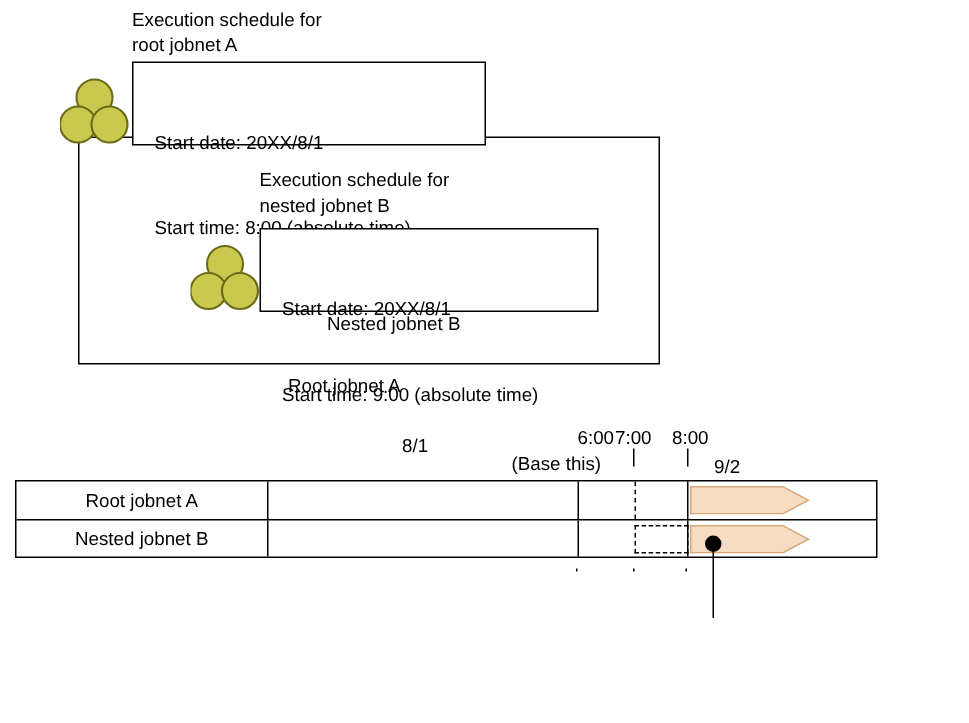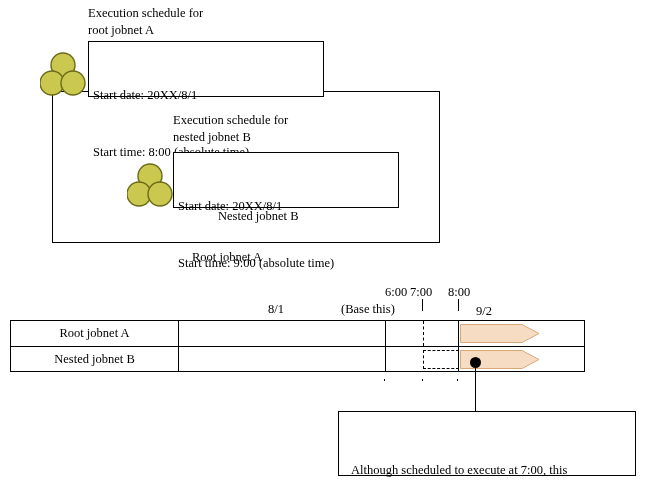--- a/index.html
+++ b/index.html
@@ -5,21 +5,21 @@
   html, body {
     margin: 0;
     padding: 0;
     background: #ffffff;
   }
   #root {
     position: relative;
     width: 646px;
     height: 482px;
     background: #ffffff;
-    font-family: Liberation Serif, serif;
+    font-family: Liberation Sans, sans-serif;
     color: #000000;
     overflow: hidden;
   }
   .txt {
     position: absolute;
     font-size: 12.5px;
     line-height: 16px;
     white-space: pre;
     color: #000;
   }
@@ -27,21 +27,21 @@
     position: absolute;
     border: 1px solid #000;
     background: #ffffff;
     box-sizing: border-box;
   }
   .callout {
     position: absolute;
     border: 1px solid #000;
     background: #ffffff;
     box-sizing: border-box;
-    padding: 6px 10px 6px 4px;
+    padding: 6px 10px 6px 14px;
     font-size: 12.5px;
     line-height: 19px;
     white-space: pre;
     z-index: 5;
   }
   .jobnet-icon {
     position: absolute;
     width: 46px;
     height: 44px;
     z-index: 6;
@@ -153,21 +153,21 @@
   <div class="txt" style="left:218px; top:208px;">Nested jobnet B</div>
 
   <div class="txt" style="left:192px; top:249px;">Root jobnet A</div>
 
   <div class="txt" style="left:364px; top:284px;margin-left:21px;">6:00</div>
   <div class="txt" style="left:410px; top:284px;">7:00</div>
   <div class="txt" style="left:448px; top:284px;">8:00</div>
 
   <div class="txt" style="left:341px; top:301px;">(Base this)</div>
 
-  <div class="txt" style="left:268px; top:301px;">8/1</div>
+  <div class="txt" style="left:268px; top:289px;">8/1</div>
   <div class="txt" style="left:476px; top:303px;">9/2</div>
 
   <div class="tick-short" style="left:422px; top:299px; height:12px;"></div>
   <div class="tick-short" style="left:458px; top:299px; height:12px;"></div>
 
   <div class="tl-table" style="left:10px; top:320px; width:575px; height:52px;">
 
     <div class="tl-row">
       <div class="tl-label">Root jobnet A</div>
 
@@ -194,19 +194,14 @@
   </div>
 
   <div class="dot" style="left:470px; top:357px;"></div>
 
   <div class="vline" style="left:475px; top:362px; height:50px;"></div>
 
   <div class="dot-tick" style="left:384px; top:379px;"></div>
   <div class="dot-tick" style="left:422px; top:379px;"></div>
   <div class="dot-tick" style="left:457px; top:379px;"></div>
 
-  <div class="callout" style="left:338px; top:411px; width:298px; height:65px; padding:8px 10px 8px 12px; line-height:20px;">
-    <div>Although scheduled to execute at 7:00, this</div>
-    
-    
-  </div>
 
 </div>
 
 </body></html>

